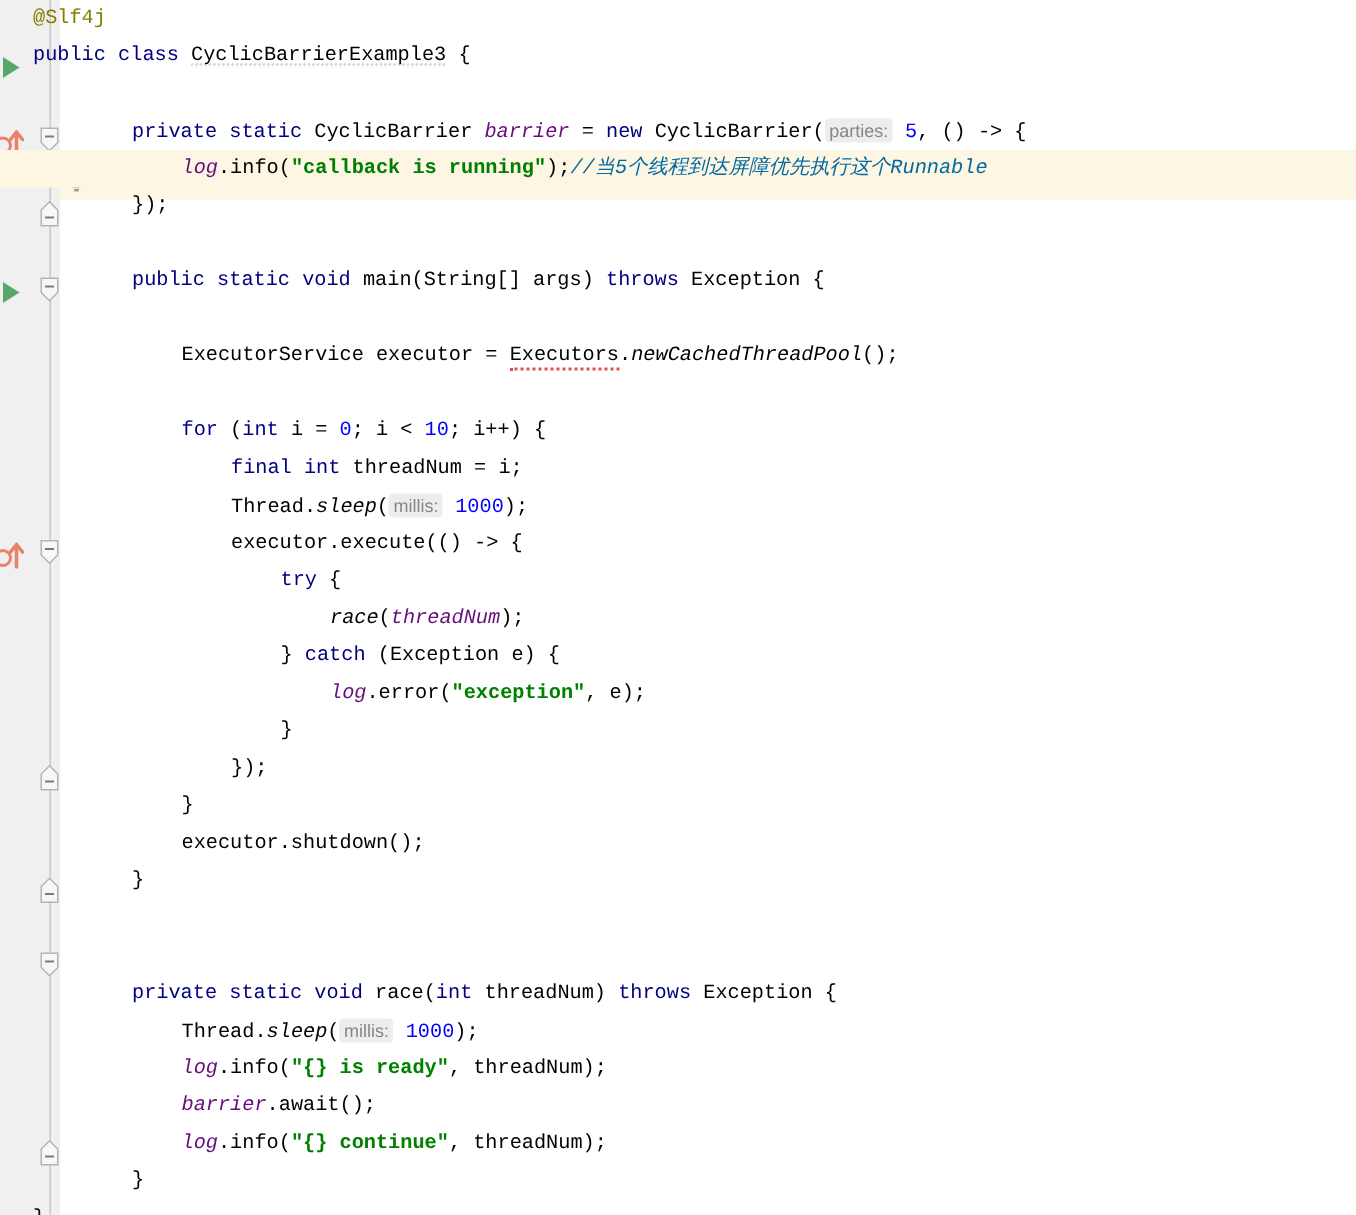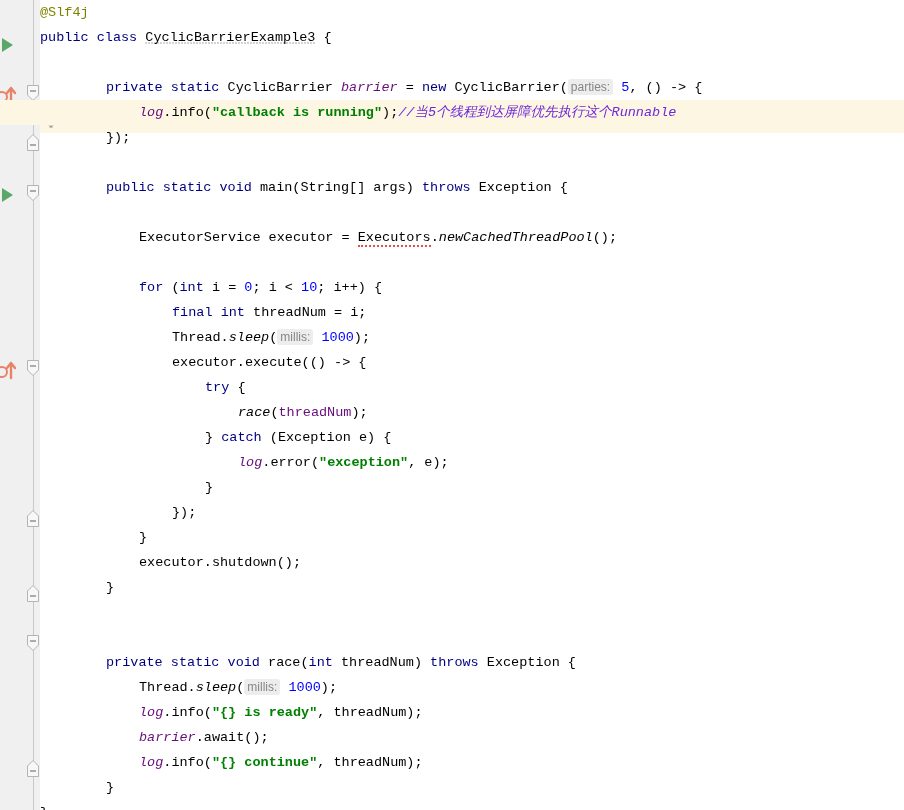--- a/index.html
+++ b/index.html
@@ -42,39 +42,39 @@
   .bulb{position:absolute;left:44px;width:14px;height:18px;}
 
   
   .code{
     position:absolute;left:0;top:0;width:904px;height:810px;
     font-size:13.5px;line-height:25px;
     white-space:pre;
   }
   .line{
     position:relative;height:25px;line-height:25px;
-    padding-left:40px;
+    padding-left:22px;
     font-size:13.5px;
     color:#000000;
   }
   .line.hl{background:#fdf6e3;}
   .hlband{
     position:absolute;left:0;width:904px;height:25px;
     background:#fdf6e3;
   }
 
   
   .kw{color:#000080;font-weight:normal;}
   .str{color:#008000;font-weight:bold;}
   .num{color:#0000ff;}
-  .cmt{color:#6d28d9;font-style:italic;}
+  .cmt{color:#0369a1;font-style:italic;}
   .anno{color:#808000;}
   .fld{color:#660e7a;font-style:italic;}
   .stm{color:#000000;font-style:italic;}
-  .param{color:#660e7a;}
+  .param{color:#660e7a;font-style:italic;}
   .plain{color:#000000;}
   .hint{
     color:#868686;
     background:#ededed;
     border-radius:3px;
     padding:1px 3px;
     font-family:"Liberation Sans","DejaVu Sans",sans-serif;
     font-size:12px;
   }
   .warnsq{

